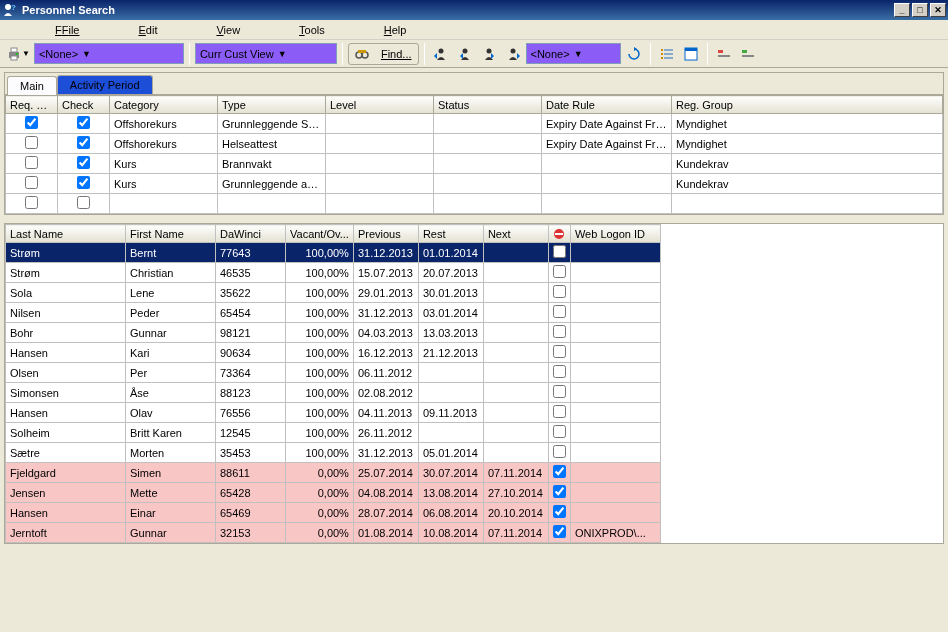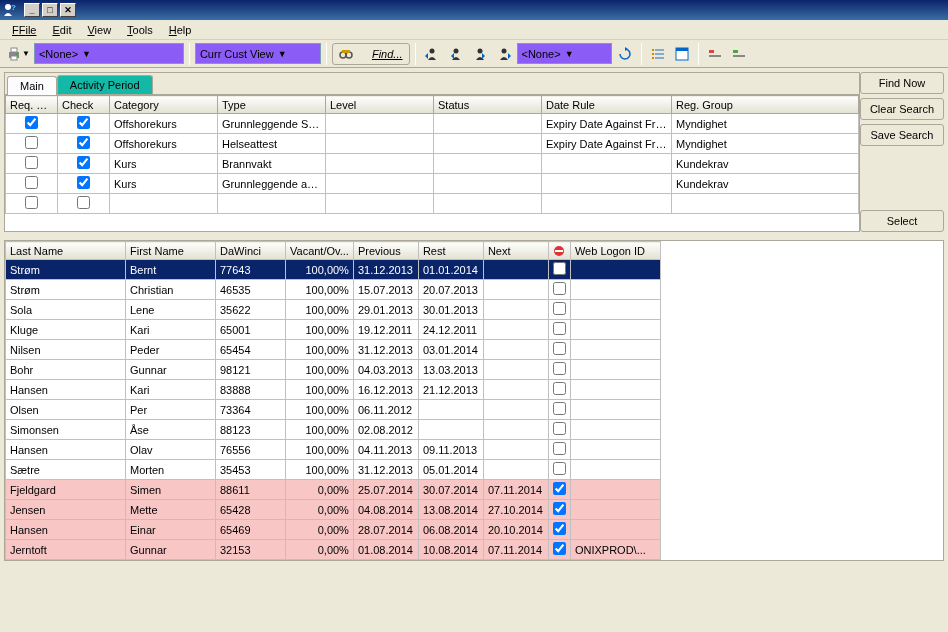--- a/index.html
+++ b/index.html
@@ -35,21 +35,21 @@
     cursor: default;
   }
   .menubar {
     background: #ece9d8;
     height: 20px;
     display: flex;
     align-items: center;
     padding: 0 4px;
     border-bottom: 1px solid #d4d0c8;
   }
-  .menubar .menuitem { padding: 2px 8px; cursor: default; }
+  .menubar .menuitem { padding: 2px 8px; cursor: default; margin-left: 43px; }
   .menubar .menuitem span { text-decoration: underline; }
   .toolbar {
     background: #ece9d8;
     height: 28px;
     display: flex;
     align-items: center;
     padding: 2px 4px;
     border-bottom: 1px solid #aca899;
     gap: 2px;
   }
@@ -62,31 +62,30 @@
   }
   .tb-combo {
     height: 21px; background: #8b5cf6;
     border: 1px solid #7f9db9;
     display: flex; align-items: center;
     padding: 0 2px 0 4px;
     font-size: 11px;
   }
   .tb-combo .dd { margin-left: 4px; font-size:9px;}
   .combo1 { width: 150px; }
-  .combo2 { width: 126px; }
+  .combo2 { width: 142px; }
   .combo3 { width: 95px; }
   .find-btn {
     height: 22px;
     background: #ece9d8;
     border: 1px solid #aca899;
     border-radius: 3px;
     display: flex; align-items: center;
     padding: 0 6px;
-    gap: 19px;
-    font-style: italic;
+    gap: 12px;
   }
   .content {
     padding: 4px;
     display: flex;
   }
   .left-pane {
     flex: 1;
     border: 1px solid #aca899;
     background: #fff;
   }
@@ -105,21 +104,21 @@
     display: flex; align-items: center; justify-content: center;
     cursor: default;
   }
   .tabs {
     display: flex;
     background: #ece9d8;
     padding: 2px 2px 0 2px;
   }
   .tab {
     padding: 3px 12px 3px 12px;
-    background: #14b8a6;
+    background: #1d4ed8;
     border: 1px solid #aca899;
     border-bottom: none;
     border-radius: 3px 3px 0 0;
     margin-right: 0;
     font-size: 11px;
     cursor: default;
   }
   .tab.active {
     background: #fcfcfe;
     position: relative;
@@ -171,20 +170,21 @@
 <body>
 
 <div class="titlebar">
   <div class="icon">
     <svg width="14" height="14">
         <circle cx="5" cy="4" r="3" fill="#fff"></circle>
         <path d="M1 13 Q5 7 9 13 Z" fill="#fff"></path>
         <text x="8" y="7" font-size="8" fill="#6cf" font-weight="bold">?</text>
       </svg>
   </div>
+  <div class="title">Personnel Search</div>
   <div class="winbtn">_</div>
   <div class="winbtn">□</div>
   <div class="winbtn">✕</div>
 </div>
 
 <div class="menubar">
   <div class="menuitem"><span>F</span><span><span style="text-decoration:underline">F</span>ile</span></div>
   <div class="menuitem"><span style="text-decoration:underline">E</span>dit</div>
   <div class="menuitem"><span style="text-decoration:underline">V</span>iew</div>
   <div class="menuitem"><span style="text-decoration:underline">T</span>ools</div>
@@ -367,27 +367,20 @@
               <td></td>
               <td></td>
               <td></td>
               <td></td>
               <td></td>
               <td></td>
             </tr>
           </tbody>
       </table>
     </div>
-  </div>
-  <div class="right-pane">
-    <div class="btn">Find Now</div>
-    <div class="btn">Clear Search</div>
-    <div class="btn">Save Search</div>
-    <div style="flex:1"></div>
-    <div class="btn" style="margin-top:56px">Select</div>
   </div>
 </div>
 
 <div class="results-wrap">
   <table>
     <colgroup>
       <col style="width:120px">
         <col style="width:90px">
         <col style="width:70px">
       <col style="width:65px">
@@ -443,31 +436,20 @@
           <td>Lene</td>
           <td>35622</td>
           <td class="num">100,00%</td>
           <td>29.01.2013</td>
           <td>30.01.2013</td>
           <td></td>
           <td class="chk"><input type="checkbox" style=""></td>
           <td></td>
         </tr>
         <tr>
-          <td>Kluge</td>
-          <td>Kari</td>
-          <td>65001</td>
-          <td class="num">100,00%</td>
-          <td>19.12.2011</td>
-          <td>24.12.2011</td>
-          <td></td>
-          <td class="chk"><input type="checkbox" style=""></td>
-          <td></td>
-        </tr>
-        <tr>
           <td>Nilsen</td>
           <td>Peder</td>
           <td>65454</td>
           <td class="num">100,00%</td>
           <td>31.12.2013</td>
           <td>03.01.2014</td>
           <td></td>
           <td class="chk"><input type="checkbox" style=""></td>
           <td></td>
         </tr>
@@ -478,21 +460,21 @@
           <td class="num">100,00%</td>
           <td>04.03.2013</td>
           <td>13.03.2013</td>
           <td></td>
           <td class="chk"><input type="checkbox" style=""></td>
           <td></td>
         </tr>
         <tr>
           <td>Hansen</td>
           <td>Kari</td>
-          <td>83888</td>
+          <td>90634</td>
           <td class="num">100,00%</td>
           <td>16.12.2013</td>
           <td>21.12.2013</td>
           <td></td>
           <td class="chk"><input type="checkbox" style=""></td>
           <td></td>
         </tr>
         <tr>
           <td>Olsen</td>
           <td>Per</td>
@@ -515,20 +497,31 @@
           <td class="chk"><input type="checkbox" style=""></td>
           <td></td>
         </tr>
         <tr>
           <td>Hansen</td>
           <td>Olav</td>
           <td>76556</td>
           <td class="num">100,00%</td>
           <td>04.11.2013</td>
           <td>09.11.2013</td>
+          <td></td>
+          <td class="chk"><input type="checkbox" style=""></td>
+          <td></td>
+        </tr>
+        <tr>
+          <td>Solheim</td>
+          <td>Britt Karen</td>
+          <td>12545</td>
+          <td class="num">100,00%</td>
+          <td>26.11.2012</td>
+          <td></td>
           <td></td>
           <td class="chk"><input type="checkbox" style=""></td>
           <td></td>
         </tr>
         <tr>
           <td>Sætre</td>
           <td>Morten</td>
           <td>35453</td>
           <td class="num">100,00%</td>
           <td>31.12.2013</td>

